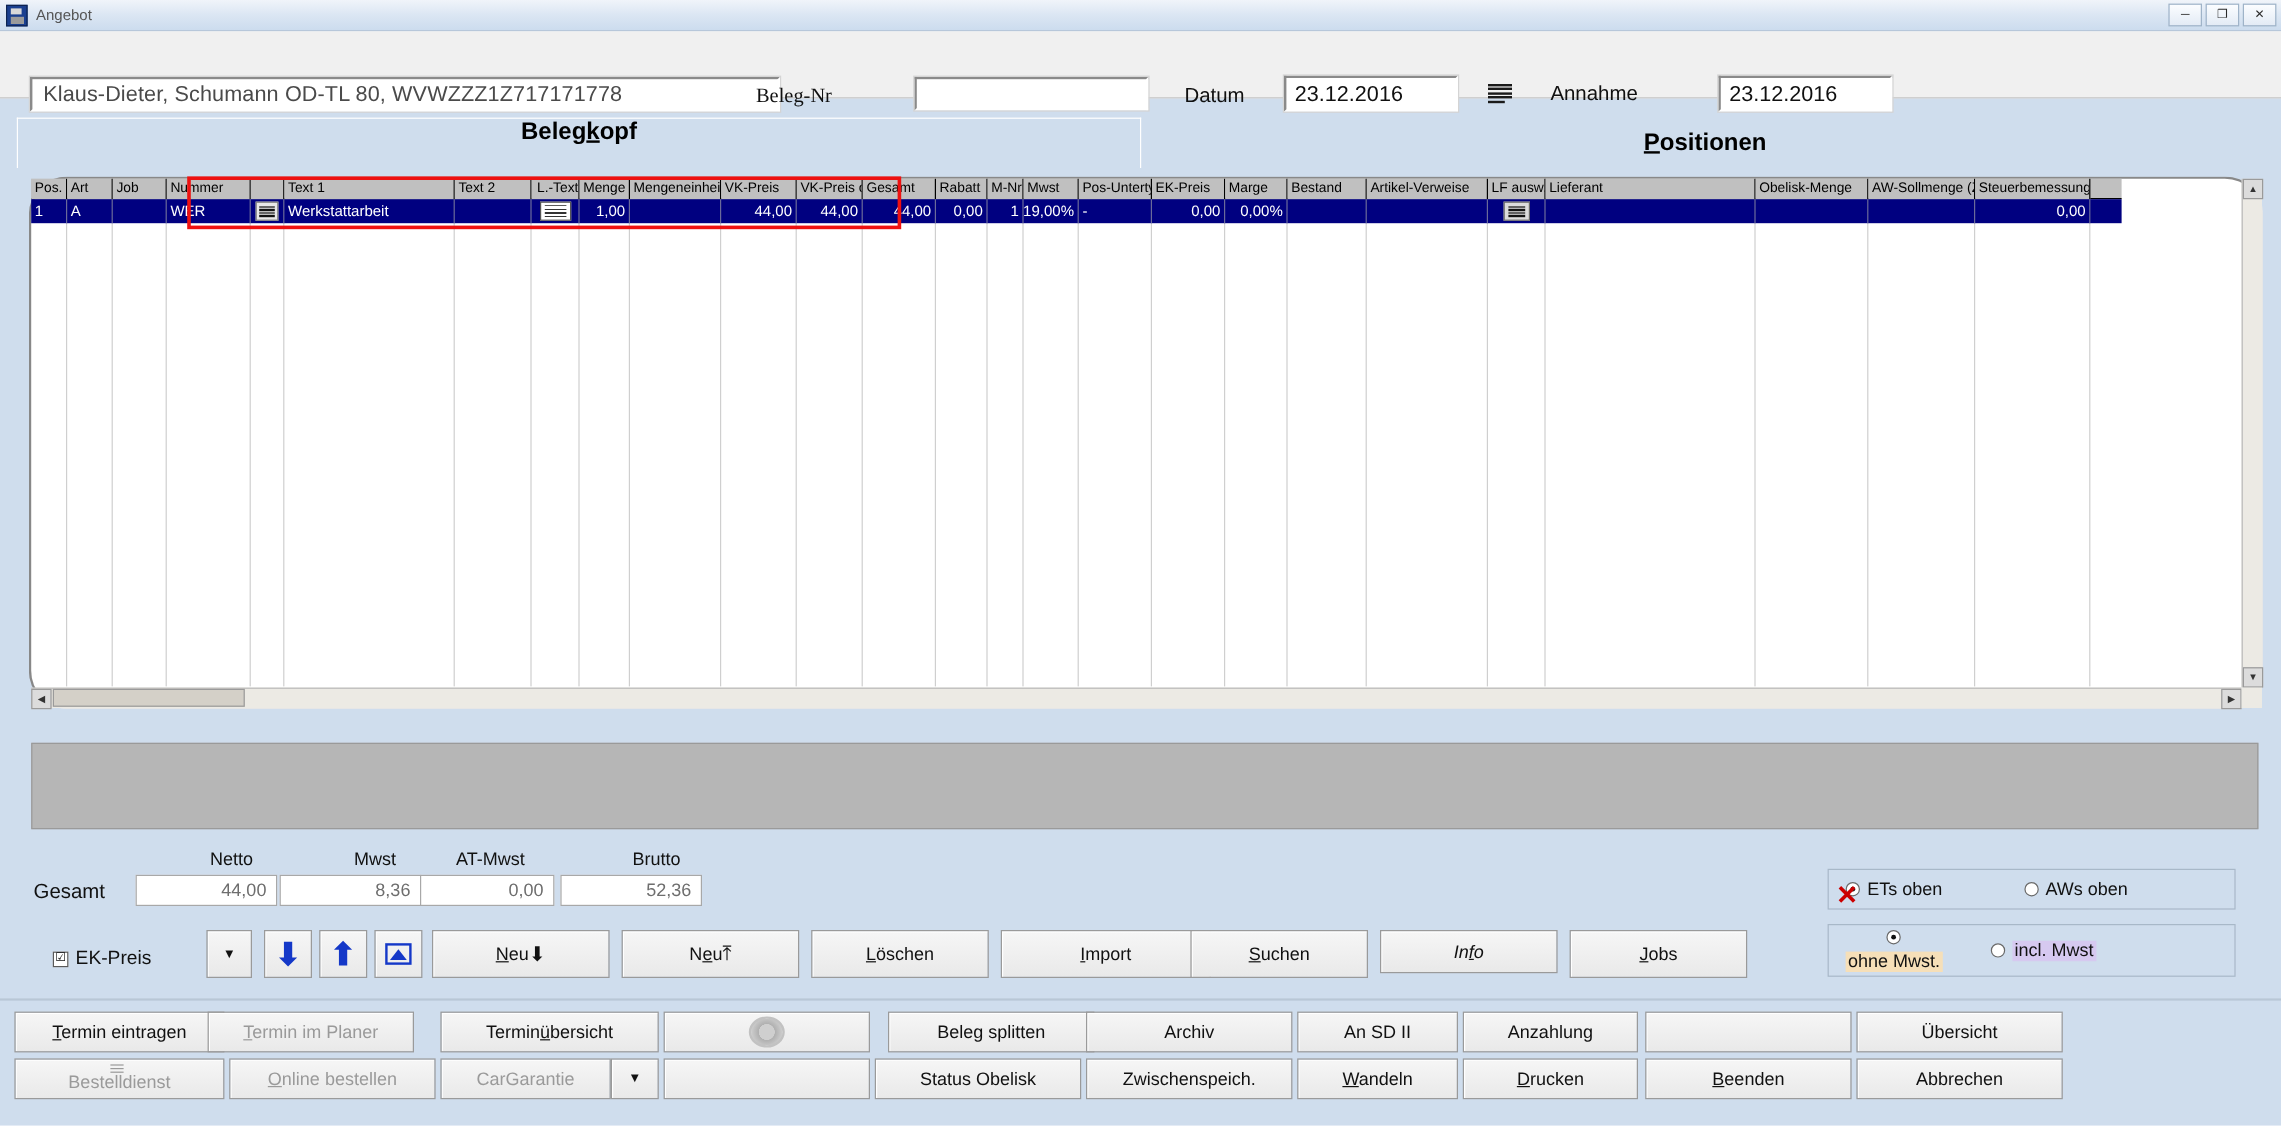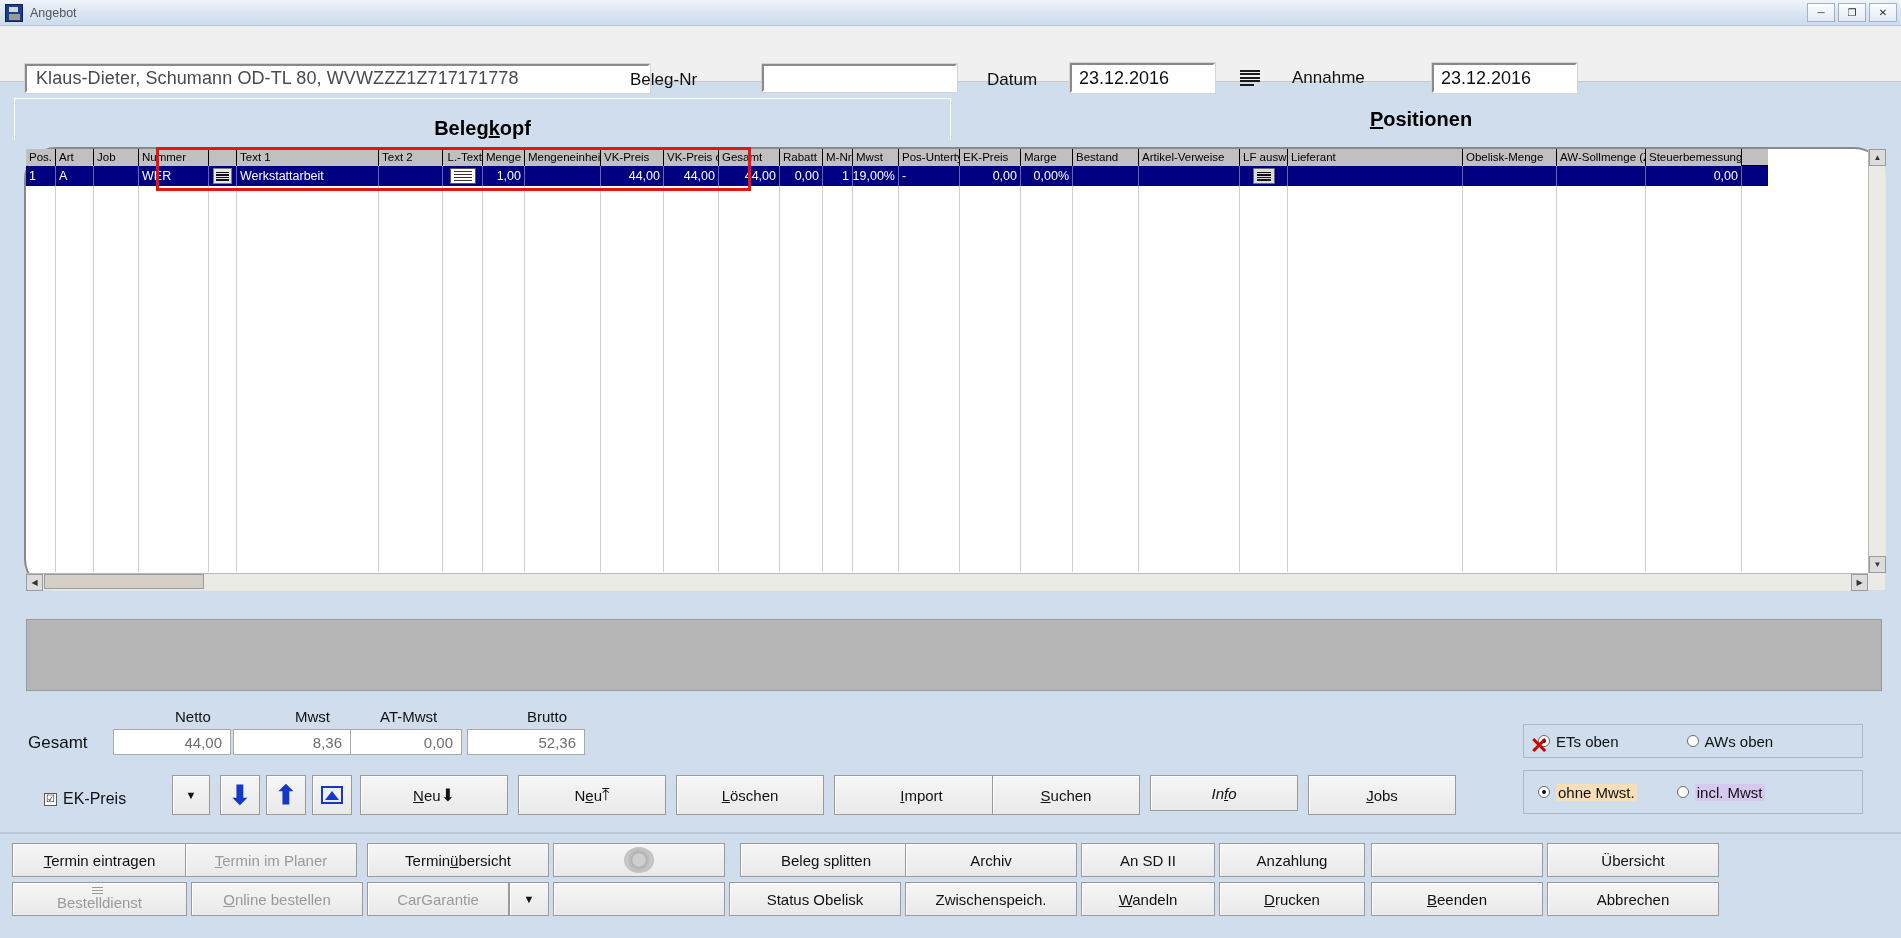--- a/index.html
+++ b/index.html
@@ -55,21 +55,21 @@
     border-top: 2px solid #8a8a8a; border-left: 2px solid #8a8a8a;
     border-right: 2px solid #ffffff; border-bottom: 2px solid #ffffff;
     outline: 1px solid #d4d4d4;
   }
   .cust-field {
     position: absolute; left: 25px; top: 38px; width: 625px; height: 29px;
     display: flex; align-items: center; padding-left: 9px;
     font-size: 18px; color: #4a4a4a; letter-spacing: .1px;
   }
   .lbl { position: absolute; font-size: 17px; color: #101010; }
-  .lbl-belegnr { left: 630px; top: 44px; }
+  .lbl-belegnr { left: 630px; top: 44px; font-family: Liberation Serif, serif; }
   .belegnr-field {
     position: absolute; left: 762px; top: 38px; width: 195px; height: 28px;
   }
   .lbl-datum { left: 987px; top: 44px; }
   .datum-field {
     position: absolute; left: 1070px; top: 37px; width: 145px; height: 30px;
     display: flex; align-items: center; padding-left: 7px;
     font-size: 18px; color: #101010;
   }
   .doc-icon {
@@ -84,21 +84,21 @@
   .doc-icon i:nth-child(5) { width: 70%; }
   .lbl-annahme { left: 1292px; top: 42px; }
   .annahme-field {
     position: absolute; left: 1432px; top: 37px; width: 145px; height: 30px;
     display: flex; align-items: center; padding-left: 7px;
     font-size: 18px; color: #101010;
   }
   .sec-belegkopf {
     position: absolute; left: 14px; top: 98px; width: 937px; height: 42px;
     border: 1px solid #ffffff; border-bottom: none;
-    display: flex; align-items: flex-end; justify-content: center;
+    display: flex; align-items: flex-start; justify-content: center;
   }
   .sec-positionen {
     position: absolute; left: 955px; top: 98px; width: 932px; height: 42px;
     display: flex; align-items: center; justify-content: center;
   }
   .sec-title { font-size: 20px; font-weight: bold; color: #000; }
   .sec-title u { text-decoration: underline; }
 
   
   .grid-wrap {
@@ -499,37 +499,37 @@
       <span>ETs oben</span>
     </span>
     <span class="radio" style="margin-left:68px;">
       <span class="rdo"></span>
       <span>AWs oben</span>
     </span>
   </div>
   <div class="red-x">✕</div>
 
   <div class="radio-panel" style="left:1523px; top:770px; width:340px; height:44px;">
-    <span class="radio" style="margin-left:14px;">
+    <span class="radio" style="margin-left:14px;flex-direction:column;">
       <span class="rdo on"></span>
       <span class="hl-orange">ohne Mwst.</span>
     </span>
     <span class="radio" style="margin-left:40px;">
       <span class="rdo"></span>
       <span class="hl-purple">incl. Mwst</span>
     </span>
   </div>
 
   <div class="bottom-sep"></div>
   <div class="bottom-area">
     <div id="bottom-row1">
         <div class="btn" style="left: 12px; top: 9px; width: 175px; height: 34px;">
           <span><u>T</u>ermin eintragen</span>
         </div>
-        <div class="btn dis" style="left: 185px; top: 9px; width: 172px; height: 34px;">
+        <div class="btn dis" style="left: 173px; top: 9px; width: 172px; height: 34px;">
           <span><u>T</u>ermin im Planer</span>
         </div>
         <div class="btn" style="left: 367px; top: 9px; width: 182px; height: 34px;">
           <span>Termin<u>ü</u>bersicht</span>
         </div>
         <div class="btn" style="left: 553px; top: 9px; width: 172px; height: 34px;">
           <div class="tire-glyph"></div>
         </div>
         <div class="btn" style="left: 729px; top: 9px; width: 172px; height: 34px; margin-left: 11px;">
           <span>Beleg splitten</span>

